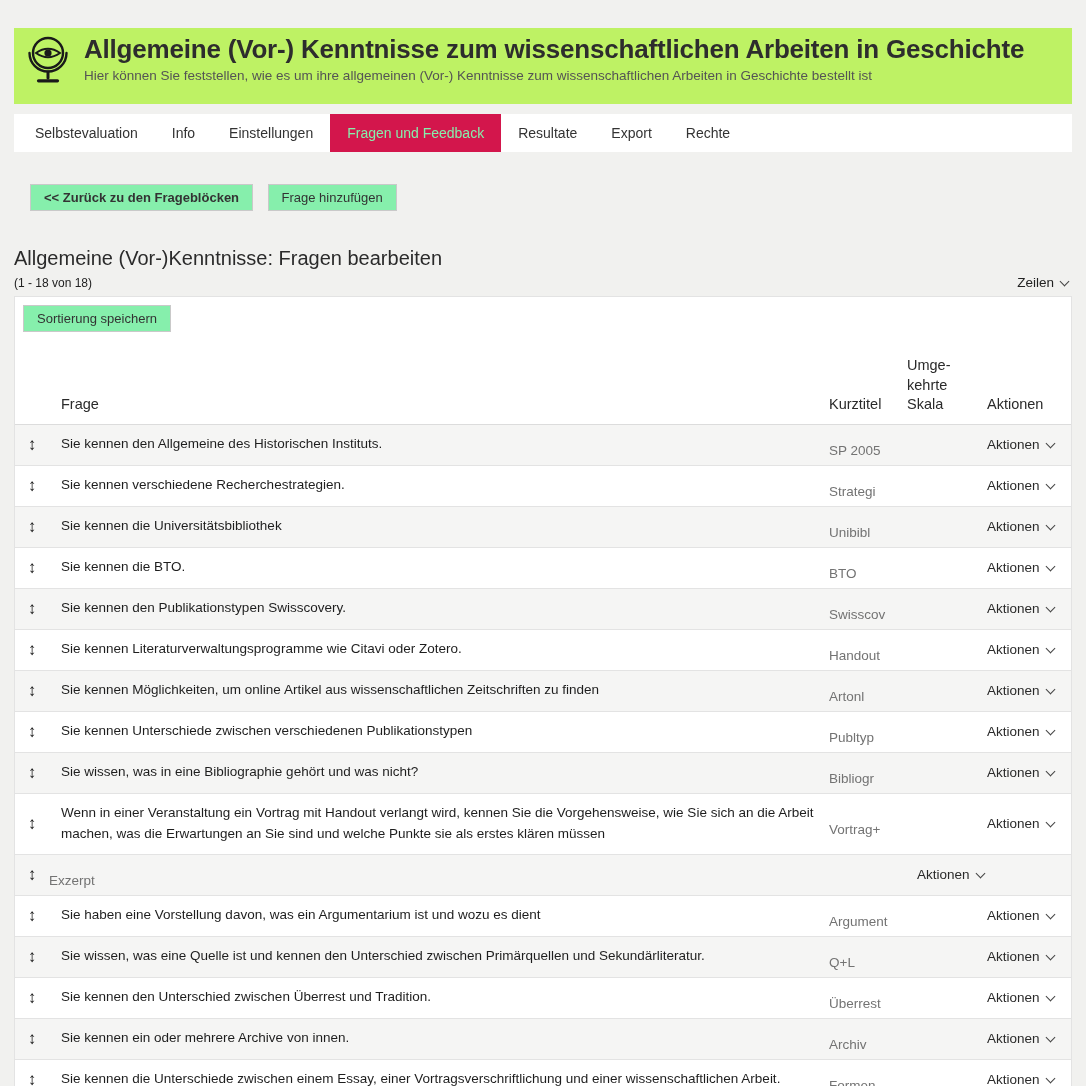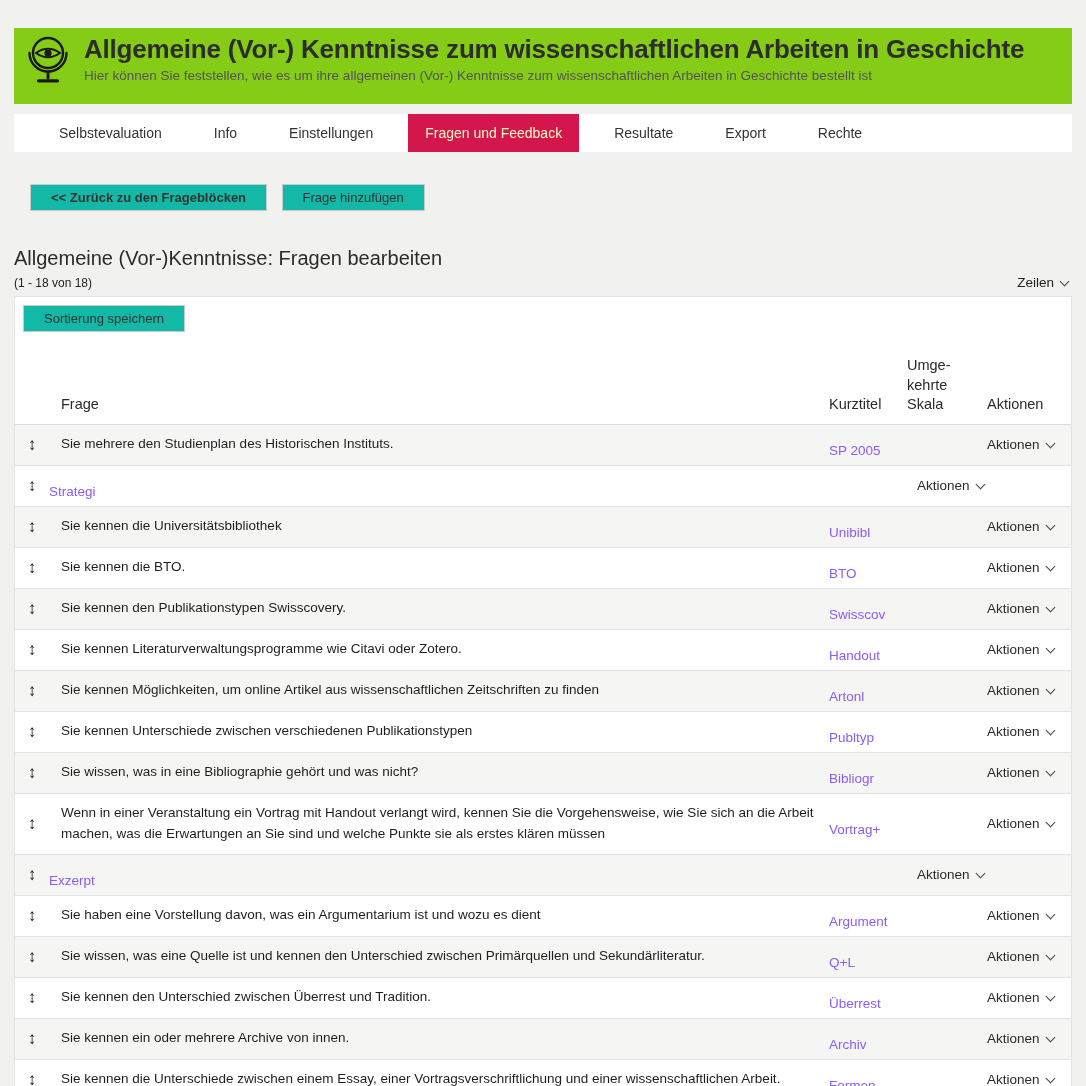--- a/index.html
+++ b/index.html
@@ -8,21 +8,21 @@
     width: 1086px; height: 1086px;
     overflow: hidden;
     background: #f1f1ef;
     font-family: "Liberation Sans", "DejaVu Sans", sans-serif;
     color: #222;
   }
 
   
   .header-card {
     margin: 28px 14px 0 14px;
-    background: #84cc16;
+    background: #bef264;
     padding: 4px 16px 14px 10px;
     display: flex;
     gap: 12px;
     align-items: flex-start;
   }
   .logo { flex: 0 0 auto; margin-top: 2px; }
   .header-text h1 {
     margin: 2px 0 3px 0;
     font-size: 26px;
     font-weight: 700;
@@ -33,43 +33,42 @@
     font-size: 13.5px;
     color: #545454;
   }
 
   
   .tabbar {
     margin: 10px 14px 0 14px;
     background: #fff;
     display: flex;
     height: 38px;
-    padding-left: 28px;
-    gap: 18px;
+    padding-left: 4px;
   }
   .tab {
     line-height: 38px;
     padding: 0 17px;
     font-size: 14px;
     color: #333;
     cursor: pointer;
     white-space: nowrap;
   }
   .tab.active {
     background: #d3164c;
-    color: #fef9c3;
+    color: #86efac;
   }
 
   
   .toolbar { margin: 32px 14px 0 30px; }
   .btn {
     display: inline-block;
-    background: #14b8a6;
+    background: #86efac;
     border: 1px solid #c9c9c9;
-    padding: 5px 20px;
+    padding: 5px 13px;
     font-size: 13px;
     color: #333;
     margin-right: 10px;
     cursor: pointer;
     font-family: inherit;
   }
   .btn.bold { font-weight: 700; }
 
   
   .section-heading {
@@ -140,21 +139,21 @@
     cursor: grab;
     line-height: 1;
     user-select: none;
   }
   .qcell {
     padding: 9px 14px 9px 12px;
     font-size: 13.5px;
     color: #1e1e1e;
     line-height: 1.55;
   }
-  .kcell { font-size: 13.5px; color: #8b5cf6; margin-top: 12px; }
+  .kcell { font-size: 13.5px; color: #737373; margin-top: 12px; }
   .scell { }
   .acell {
     font-size: 13.5px;
     color: #2a2a2a;
     padding-left: 10px;
     white-space: nowrap;
     cursor: pointer;
   }
 </style>
 </head>
@@ -205,28 +204,29 @@
     <div></div>
     <div class="th-frage">Frage</div>
     <div>Kurztitel</div>
     <div class="th-skala"><span>Umge-kehrte Skala</span></div>
     <div class="th-aktionen">Aktionen</div>
   </div>
 
   
   <div class="grid-cols trow odd">
     <span class="handle">↕</span>
-    <div class="qcell">Sie mehrere den Studienplan des Historischen Instituts.</div>
+    <div class="qcell">Sie kennen den Allgemeine des Historischen Instituts.</div>
     <div class="kcell">SP 2005</div>
     <div class="scell"></div>
     <div class="acell"><span>Aktionen</span><span class="chev"></span></div>
   </div>
 
   <div class="grid-cols trow">
     <span class="handle">↕</span>
+    <div class="qcell">Sie kennen verschiedene Recherchestrategien.</div>
     <div class="kcell">Strategi</div>
     <div class="scell"></div>
     <div class="acell"><span>Aktionen</span><span class="chev"></span></div>
   </div>
 
   <div class="grid-cols trow odd">
     <span class="handle">↕</span>
     <div class="qcell">Sie kennen die Universitätsbibliothek</div>
     <div class="kcell">Unibibl</div>
     <div class="scell"></div>

